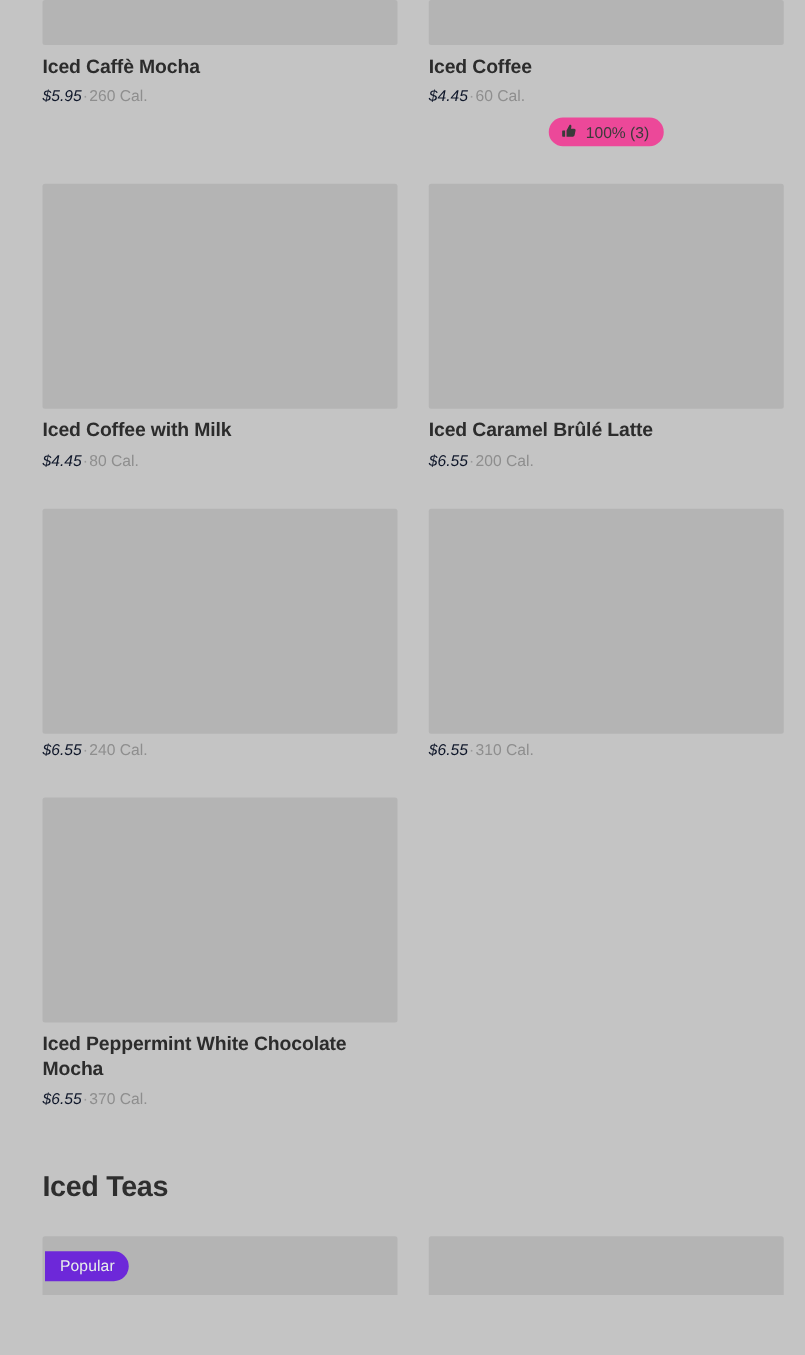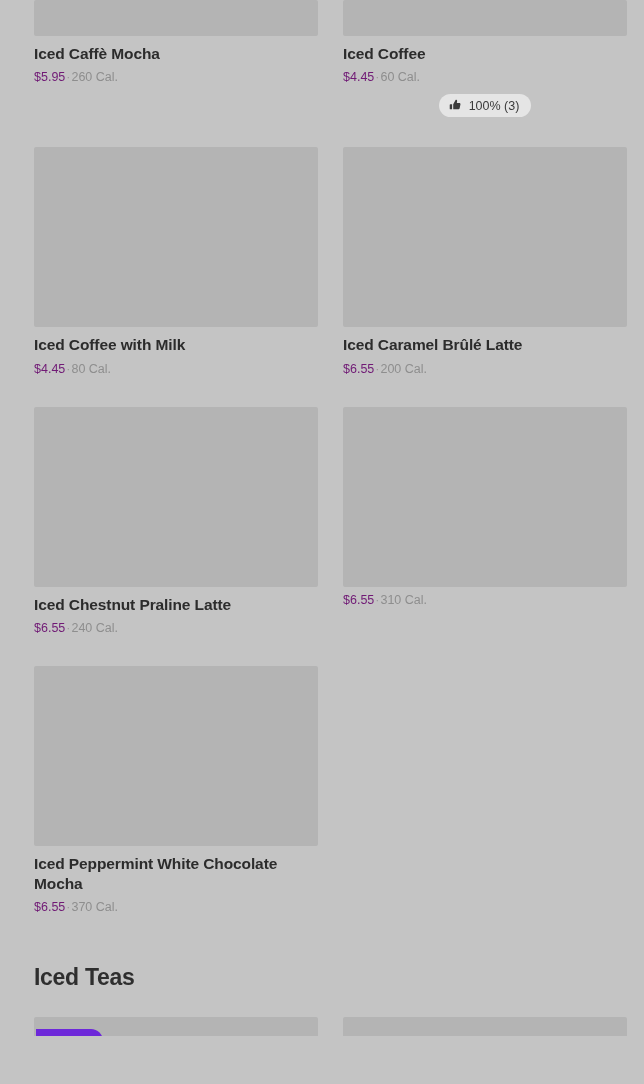--- a/index.html
+++ b/index.html
@@ -70,32 +70,33 @@
     letter-spacing: -.1px;
   }
 
   .card-meta {
     font-size: 12.5px;
     line-height: 1.3;
     margin-top: 5px;
     color: #8e8e8e;
   }
   .card-meta .price {
-    color: #701a75;
+    color: #0f172a;
+    font-style: italic;
   }
   .card-meta .dot {
     color: #9a9a9a;
     padding: 0 1px;
   }
 
   .rating {
     display: inline-flex;
     align-items: center;
     gap: 7px;
-    background: #e5e5e5;
+    background: #ec4899;
     border-radius: 13px;
     padding: 5px 12px 5px 10px;
     margin-top: 9px;
   }
   .rating .thumb-icon {
     display: inline-block;
     width: 13px;
     height: 13px;
     color: #3a3a3a;
     line-height: 0;
@@ -164,21 +165,20 @@
     <div class="card">
       <div class="card-thumb h-full"></div>
       <div class="card-name">Iced Caramel Brûlé Latte</div>
       <div class="card-meta">
         <span class="price">$6.55</span><span class="dot">·</span><span class="cal">200 Cal.</span>
       </div>
     </div>
 
     <div class="card">
       <div class="card-thumb h-full"></div>
-      <div class="card-name">Iced Chestnut Praline Latte</div>
       <div class="card-meta">
         <span class="price">$6.55</span><span class="dot">·</span><span class="cal">240 Cal.</span>
       </div>
     </div>
 
 
     <div class="card">
       <div class="card-thumb h-full"></div>
       <div class="card-meta">
         <span class="price">$6.55</span><span class="dot">·</span><span class="cal">310 Cal.</span>

